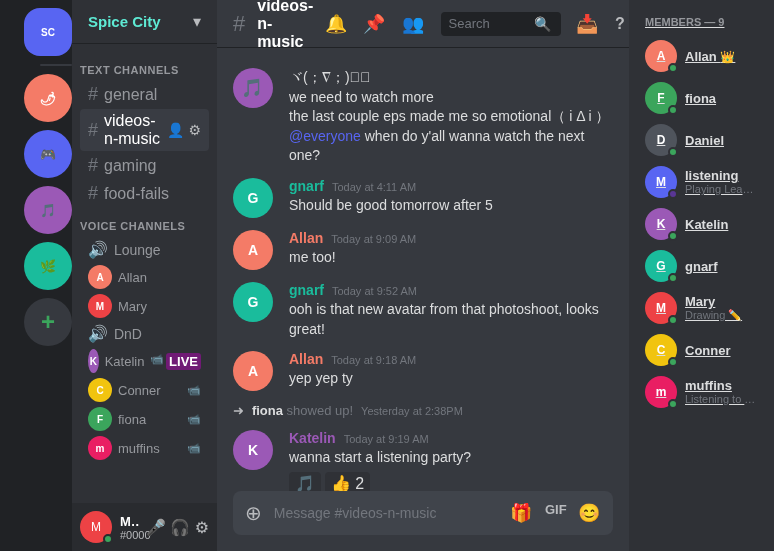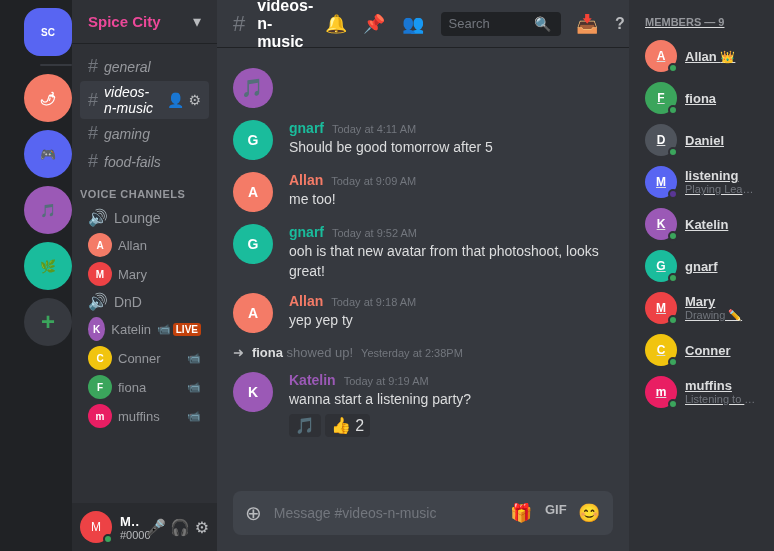--- a/index.html
+++ b/index.html
@@ -42,21 +42,21 @@
       flex-shrink: 0;
     }
     .sidebar-header {
       padding: 12px 16px;
       border-bottom: 1px solid #202225;
       display: flex;
       align-items: center;
       justify-content: space-between;
       cursor: pointer;
     }
-    .sidebar-header-title { font-weight: 600; font-size: 15px; color: #ec4899; }
+    .sidebar-header-title { font-weight: 600; font-size: 15px; color: #5eead4; }
     .channel-list { flex: 1; overflow-y: auto; padding: 8px 0; }
     .channel-section-label {
       font-size: 11px;
       font-weight: 700;
       color: #96989d;
       text-transform: uppercase;
       padding: 12px 16px 4px 8px;
       letter-spacing: 0.5px;
     }
     .channel-item {
@@ -67,28 +67,28 @@
       margin: 1px 8px;
       cursor: pointer;
       color: #96989d;
       font-size: 14px;
       gap: 6px;
       position: relative;
     }
     .channel-item:hover, .channel-item.active { background: #393c43; color: #dcddde; }
     .channel-item.active { color: #fff; }
     .channel-hash { font-size: 18px; color: #72767d; font-weight: 400; }
-    .channel-name { flex: 1; font-size: 14px; font-style: italic; }
+    .channel-name { flex: 1; font-size: 16px; }
     .channel-icons { display: flex; gap: 4px; }
     .channel-icon-btn { font-size: 14px; color: #b9bbbe; }
     .voice-channel-row { display: flex; align-items: center; gap: 6px; padding: 3px 8px; margin: 1px 8px; cursor: pointer; color: #96989d; border-radius: 4px; }
     .voice-icon { font-size: 16px; }
     .voice-user-item { display: flex; align-items: center; gap: 6px; padding: 2px 8px; margin: 1px 8px; font-size: 13px; color: #96989d; border-radius: 4px; cursor: pointer; }
     .mini-avatar { width: 24px; height: 24px; border-radius: 50%; display: flex; align-items: center; justify-content: center; font-size: 10px; font-weight: bold; color: white; }
-    .live-badge { background: #c2410c; color: white; font-size: 10px; font-weight: 700; padding: 1px 3px; border-radius: 3px; }
+    .live-badge { background: #701a75; color: white; font-size: 13px; font-weight: 700; padding: 1px 3px; border-radius: 3px; }
     .voice-user-icons { display: flex; gap: 2px; margin-left: auto; }
     .sidebar-footer {
       padding: 8px;
       background: #292b2f;
       display: flex;
       align-items: center;
       gap: 8px;
     }
     .footer-avatar { width: 32px; height: 32px; border-radius: 50%; background: #5865f2; display: flex; align-items: center; justify-content: center; font-size: 12px; color: white; position: relative; }
     .footer-user-info { flex: 1; min-width: 0; }
@@ -237,20 +237,21 @@
   <div class="server-avatar av-teal" style="font-size:13px;">🌿</div>
   <div class="server-add server-icon">+</div>
 </div>
 
 <div class="sidebar">
   <div class="sidebar-header">
     <span class="sidebar-header-title">Spice City</span>
     <span style="color:#b9bbbe;">▾</span>
   </div>
   <div class="channel-list">
+    <div class="channel-section-label">TEXT CHANNELS</div>
 
     <div class="channel-item">
       <span class="channel-hash">#</span>
       <span class="channel-name">general</span>
     </div>
     <div class="channel-item active">
       <span class="channel-hash">#</span>
       <span class="channel-name">videos-n-music</span>
       <div class="channel-icons">
         <span class="channel-icon-btn">👤</span>
@@ -342,20 +343,26 @@
       </div>
       <span class="header-icon">📥</span>
       <span class="header-icon" style="font-size:16px;font-weight:bold;">?</span>
     </div>
   </div>
 
   <div class="messages-area">
 
     <div class="message-group">
       <div class="message-avatar av-purple" style="font-size:18px;">🎵</div>
+      <div class="message-content">
+        <div class="message-text">ヾ(；∇；)ノﾞ</div>
+        <div class="message-text">we need to watch more</div>
+        <div class="message-text">the last couple eps made me so emotional（ i Δ i ）</div>
+        <div class="message-text"><span style="color:#5865f2;">@everyone</span> when do y'all wanna watch the next one?</div>
+      </div>
     </div>
 
     <div class="message-group">
       <div class="message-avatar av-teal">G</div>
       <div class="message-content">
         <div class="message-header">
           <span class="message-author" style="color:#1abc9c;">gnarf</span>
           <span class="message-timestamp">Today at 4:11 AM</span>
         </div>
         <div class="message-text">Should be good tomorrow after 5</div>

